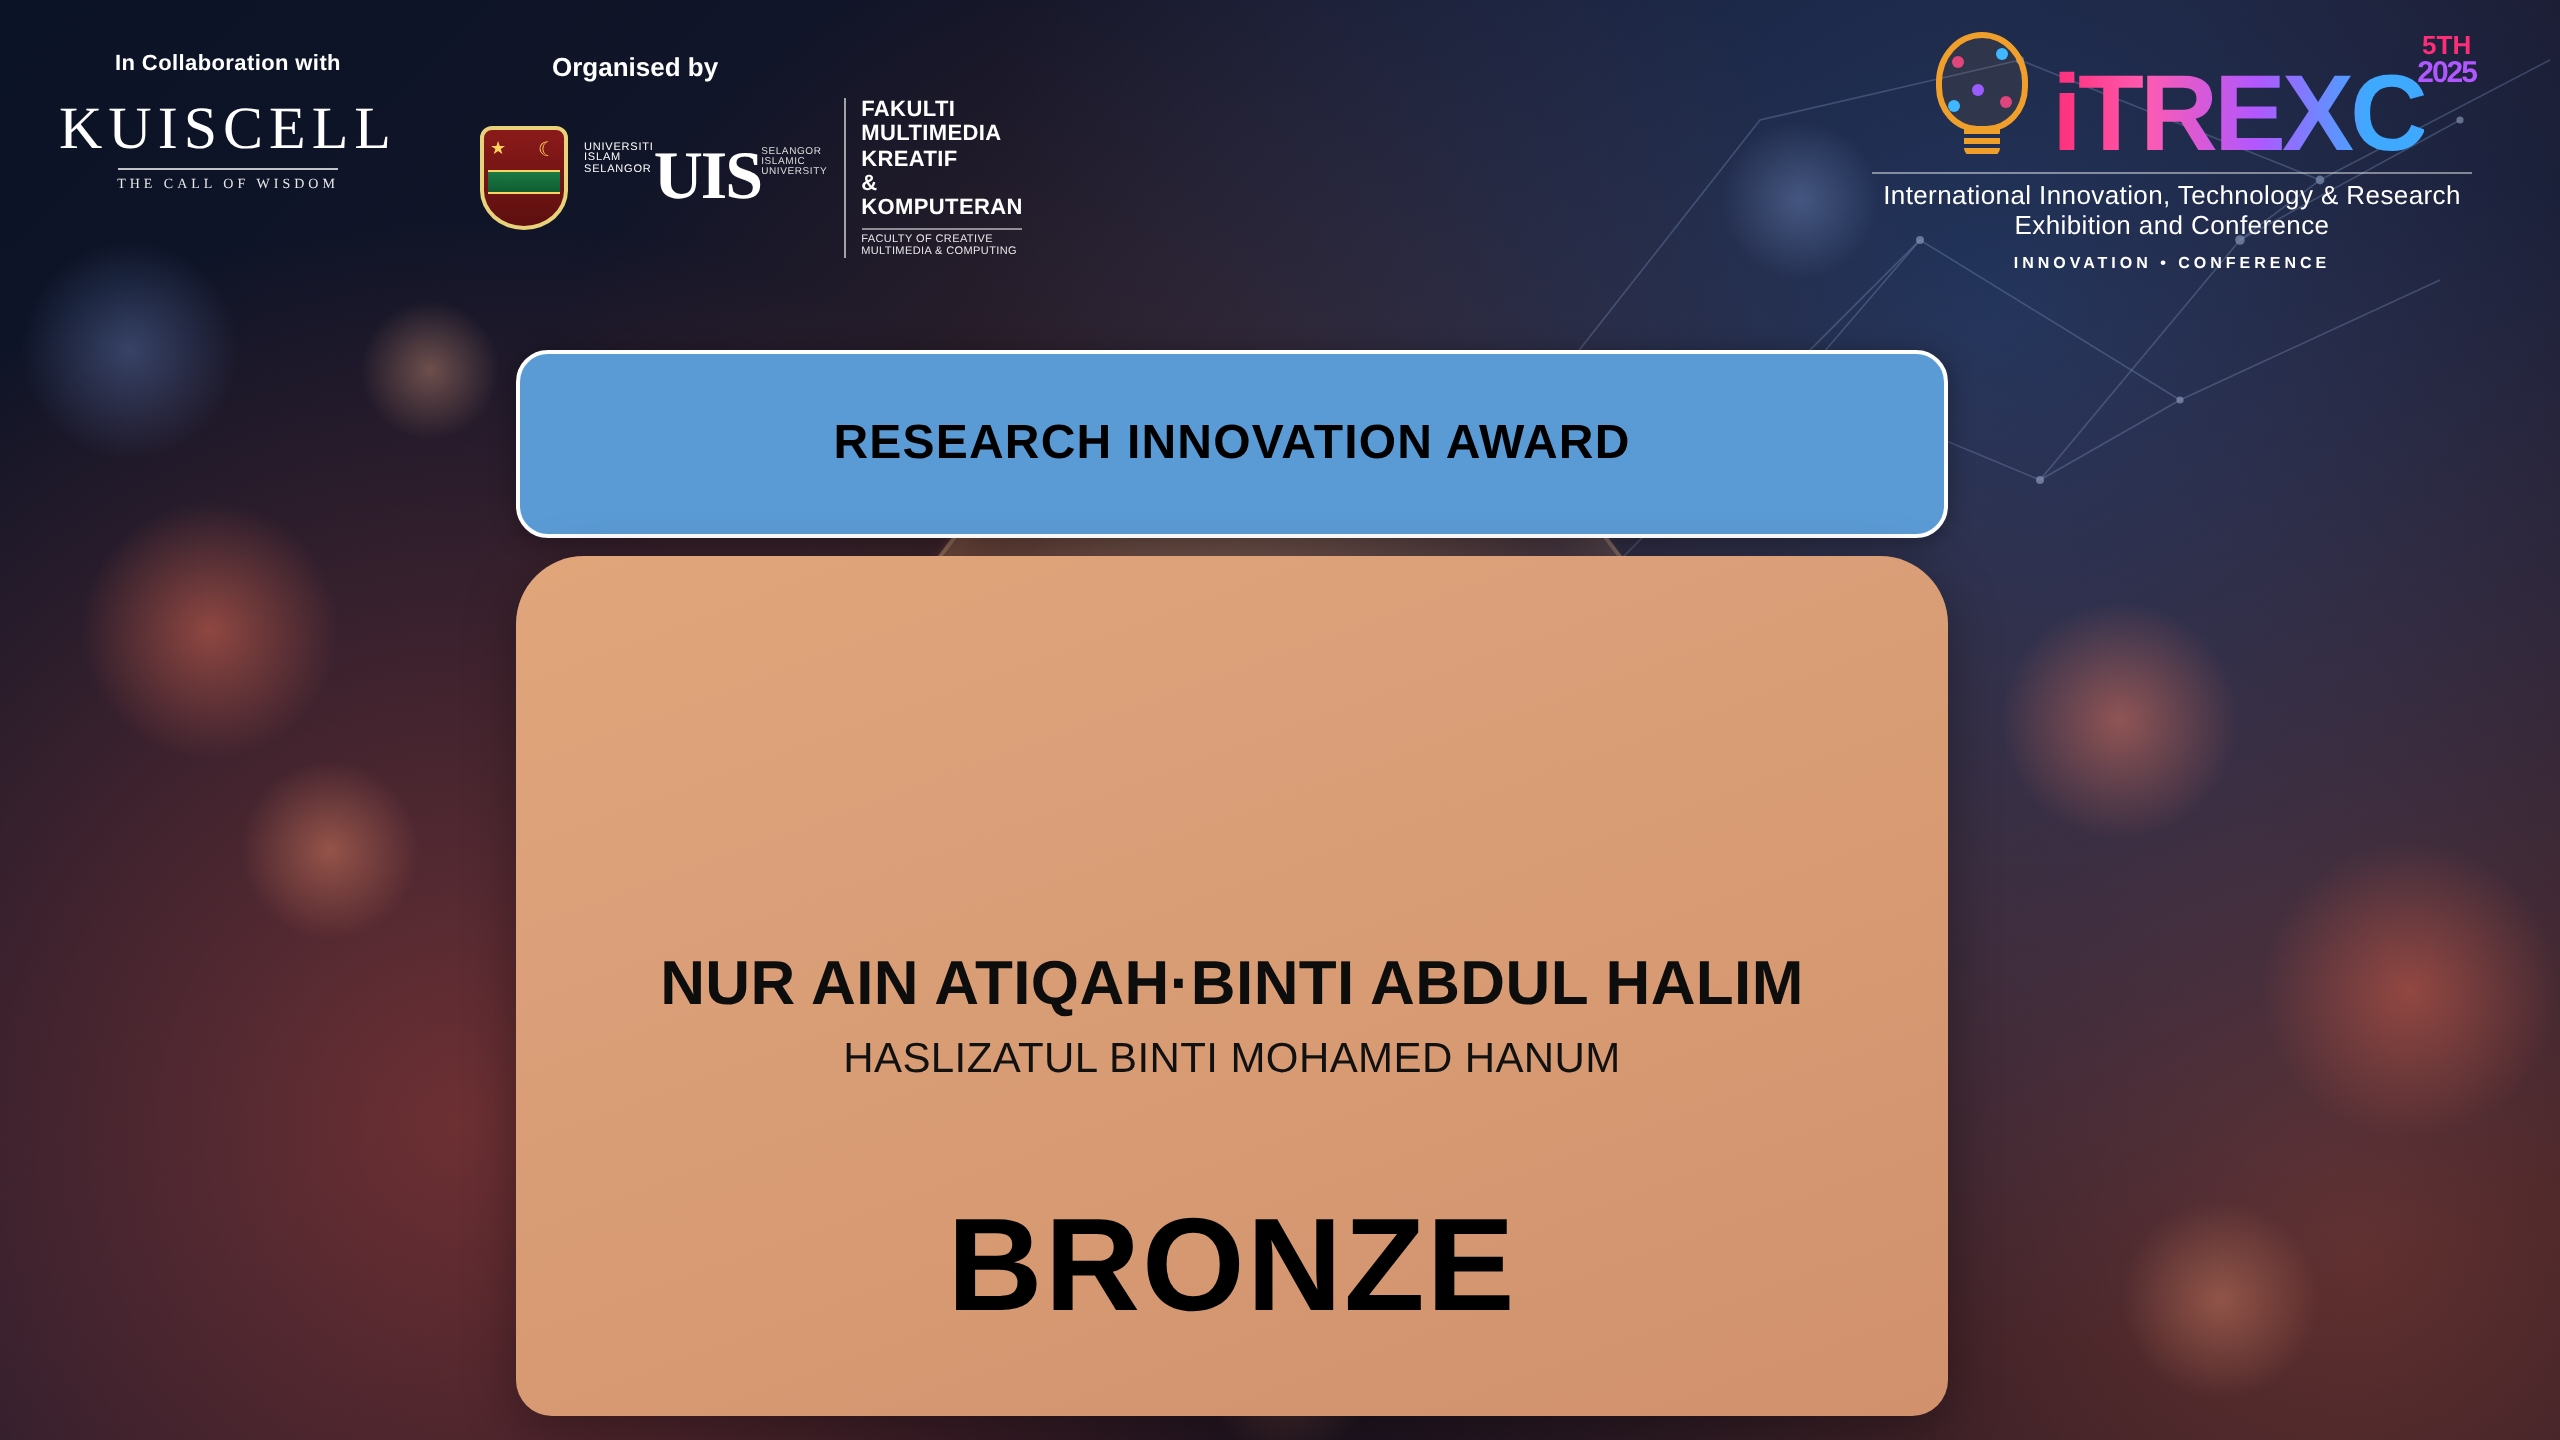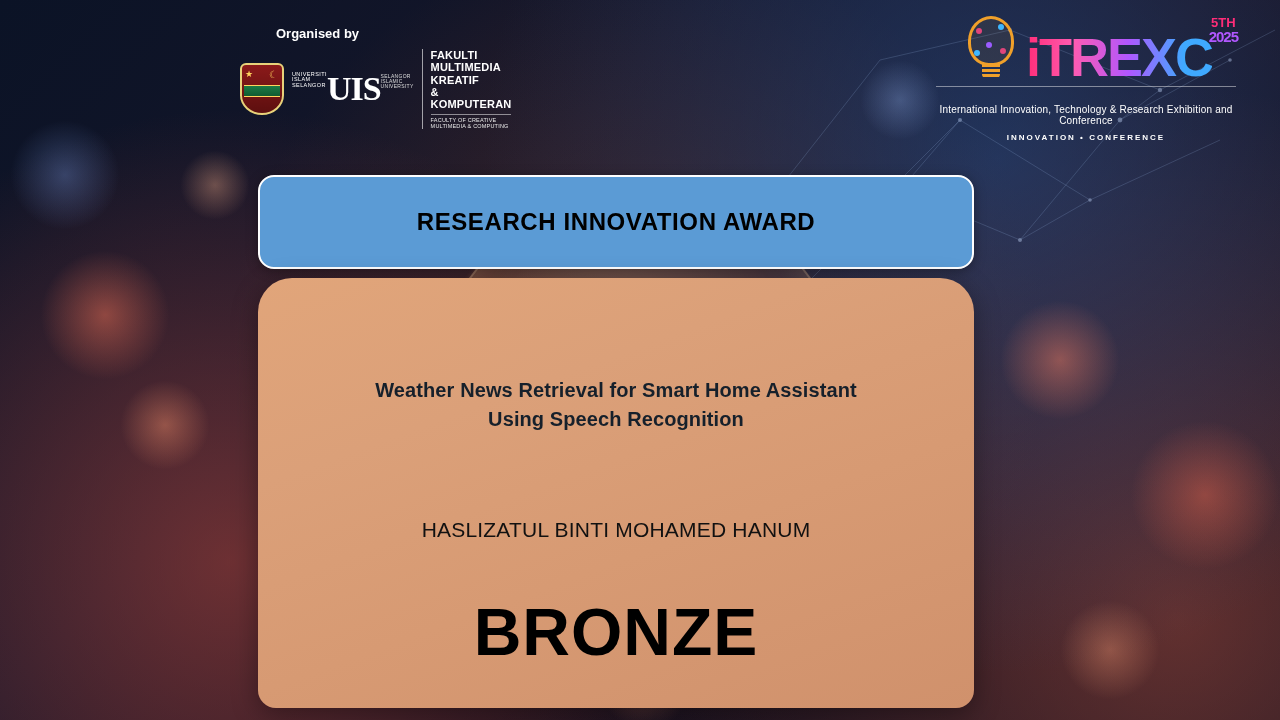--- a/index.html
+++ b/index.html
@@ -147,22 +147,22 @@
     -webkit-background-clip: text; background-clip: text; color: transparent;
     line-height: 1;
   }
   .fifth {
     position: absolute; right: -2px; top: 2px; text-align: center; line-height: 1;
   }
   .fifth .a { font-size: 13px; font-weight: 700; color: #ff2d78; }
   .fifth .b { font-size: 15px; font-weight: 700; color: #b157ff; letter-spacing: -1px; }
 
   .itrexc-tag {
-    font-size: 10px; color: #ffffff; letter-spacing: .2px; margin-top: 2px;
-    border-top: 1px solid rgba(255,255,255,.45); padding-top: 17px;
+    font-size: 13px; color: #ffffff; letter-spacing: .2px; margin-top: 2px;
+    border-top: 1px solid rgba(255,255,255,.45); padding-top: 3px;
     display: inline-block;
   }
   .itrexc-foot {
     font-size: 8px; color: #ffffff; letter-spacing: 2px; margin-top: 5px; font-weight: 700;
   }
 
   
   .award-banner {
     position: absolute; left: 258px; top: 175px; width: 716px; height: 94px;
     background: #5b9bd5;
@@ -248,20 +248,25 @@
         <circle cx="200" cy="120" r="2"></circle>
       <circle cx="330" cy="200" r="1.8"></circle>
         <circle cx="250" cy="30" r="2"></circle>
       <circle cx="400" cy="90" r="2.2"></circle>
         <circle cx="470" cy="60" r="1.8"></circle>
     </g>
   </svg>
 
   <div class="top-bar">
 
+    <div class="logo-block collab">
+      <div class="caption">In Collaboration with</div>
+      <div class="kuiscell">KUISCELL</div>
+      <div class="kuiscell-sub">THE CALL OF WISDOM</div>
+    </div>
 
     <div class="logo-block organised">
       <div class="caption">Organised by</div>
       <div class="org-row">
         <div class="crest">
           <div class="shield"></div>
           <div class="moon">☾</div>
           <div class="star">★</div>
           <div class="band"></div>
         </div>
@@ -302,22 +307,19 @@
   </div>
 
   <div class="award-banner">
     <div class="txt">
       <div>RESEARCH INNOVATION AWARD</div>
     </div>
   </div>
 
   <div class="card">
 
-    <div class="project-title">
-      <div>Weather News Retrieval for Smart Home Assistant</div>
-      <div>Using Speech Recognition</div>
-    </div>
-
+
+    <div class="winner-name">NUR AIN ATIQAH·BINTI ABDUL HALIM</div>
     <div class="supervisor-name">HASLIZATUL BINTI MOHAMED HANUM</div>
     <div class="medal">BRONZE</div>
   </div>
 
 </div>
 
 </body></html>

